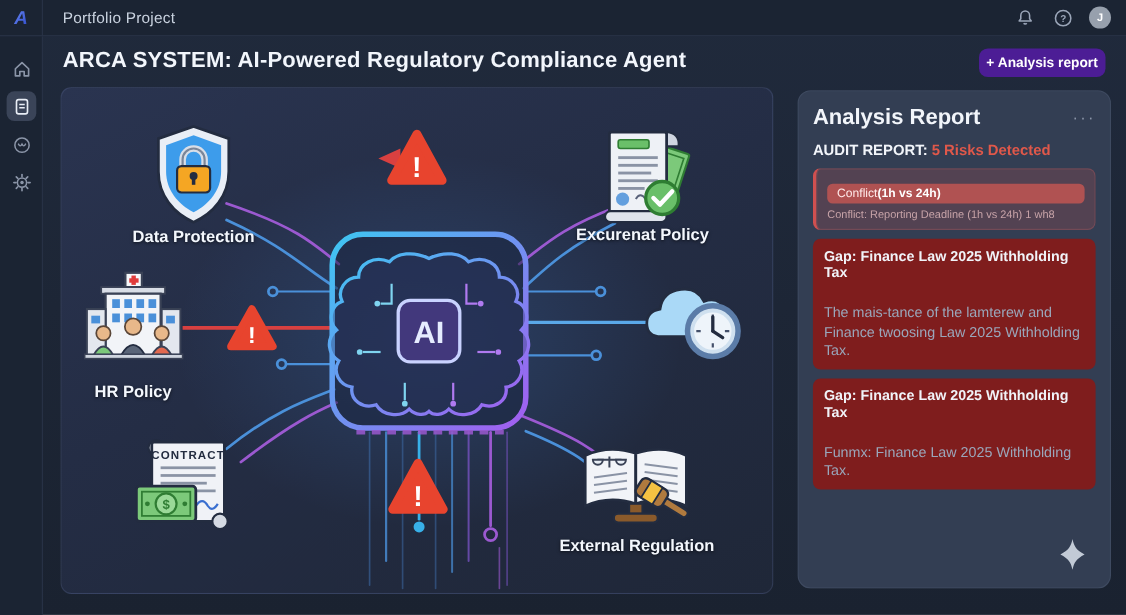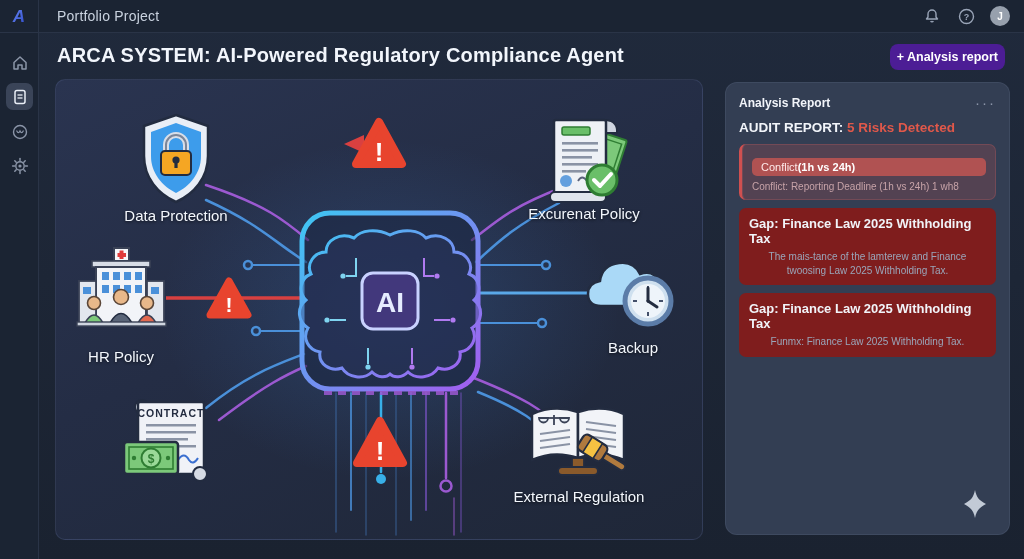--- a/index.html
+++ b/index.html
@@ -20,38 +20,38 @@
   .side-item.active { background:#3a4458; }
 
   
   .page-title { position:absolute; left:57px; top:44px; font-size:20px; font-weight:700; color:#f2f6fc; letter-spacing:.2px; z-index:20; }
   .analysis-btn { position:absolute; right:19px; top:44px; background:#4c1d95; color:#fff; border:none; border-radius:8px; padding:6px 7px; font-size:12.5px; font-weight:700; font-family:"Liberation Sans",sans-serif; cursor:pointer; z-index:20; }
 
   
   .diagram { position:absolute; left:55px; top:79px; width:648px; height:461px; border-radius:10px; background:linear-gradient(155deg,#2a3450 0%, #242d45 45%, #1f2738 100%); border:1px solid rgba(120,140,190,.18); overflow:hidden; z-index:10; }
   .edges { position:absolute; left:0; top:0; }
   .node-icon { position:absolute; }
-  .node-label { position:absolute; text-align:center; font-size:15px; font-weight:400; color:#f3f7fd; text-shadow:0 1px 3px rgba(0,0,0,.65); }
+  .node-label { position:absolute; text-align:center; font-size:15px; font-weight:700; color:#f3f7fd; text-shadow:0 1px 3px rgba(0,0,0,.65); }
 
   
   .panel { position:absolute; left:725px; top:82px; width:285px; height:453px; background:#333e53; border:1px solid rgba(150,165,200,.12); border-radius:12px; padding:13px 13px; z-index:15; }
   .panel-head { display:flex; align-items:center; justify-content:space-between; }
-  .panel-title { font-size:12px; font-weight:700; color:#f2f5fa; }
+  .panel-title { font-size:20px; font-weight:700; color:#f2f5fa; }
   .panel-menu { color:#8b95a8; font-size:15px; letter-spacing:2px; cursor:pointer; line-height:10px; }
   .audit-line { margin-top:10px; font-size:13.5px; font-weight:700; color:#f2f5fa; }
   .audit-line .risk { color:#e0584a; }
   .cards { margin-top:9px; display:flex; flex-direction:column; gap:8px; }
   .card { border-radius:7px; padding:8px 10px; cursor:pointer; }
   .card.conflict { background:rgba(200,80,80,.22); border-left:3px solid #d05050; box-shadow:inset 0 0 0 1px rgba(210,100,100,.25); }
   .card.gap { background:#7f1d1d; }
   .card-title { font-size:13px; font-weight:700; color:#f1f3f8; }
   .pill { margin-top:6px; background:#b05252; border-radius:5px; padding:3px 9px; display:flex; align-items:center; font-size:11px; color:#ffe9e9; }
   .pill .pill-right { font-weight:700; color:#fff; }
   .card-detail { margin-top:5px; font-size:10px; color:#c7a3a8; }
-  .card.gap .card-detail { font-size:10px; color:#9aa6ba; line-height:1.35; margin-top:4px;text-align:center; }
+  .card.gap .card-detail { font-size:13px; color:#9aa6ba; line-height:1.35; margin-top:20px; }
   .sparkle { position:absolute; right:18px; bottom:14px; cursor:pointer; }
 </style>
 </head>
 <body>
 
 <div class="topbar">
   <div class="logo-cell">
     <svg width="20" height="20" viewBox="0 0 20 20">
       <defs>
           <linearGradient id="lgA" x1="0" y1="0" x2="1" y2="1">
@@ -301,21 +301,20 @@
     <circle cx="67" cy="53" r="17" fill="#eef4fa"></circle>
     <g stroke="#44506a" stroke-width="2">
       <line x1="67" y1="38" x2="67" y2="42"></line>
         <line x1="67" y1="64" x2="67" y2="68"></line>
       <line x1="52" y1="53" x2="56" y2="53"></line>
         <line x1="78" y1="53" x2="82" y2="53"></line>
     </g>
     <line x1="67" y1="53" x2="67" y2="40" stroke="#232c40" stroke-width="3" stroke-linecap="round"></line>
     <line x1="67" y1="53" x2="76" y2="59" stroke="#232c40" stroke-width="3" stroke-linecap="round"></line>
   </svg>
-  <div class="node-label" style="left:497px;top:259px;width:160px">Backup</div>
 
   <svg class="node-icon" style="left:62px;top:314px" width="110" height="92" viewBox="0 0 110 92">
     <circle cx="24" cy="13" r="7" fill="#d5dae3" stroke="#232c40" stroke-width="2"></circle>
     <rect x="20" y="8" width="66" height="72" rx="2" fill="#f0f2f7" stroke="#232c40" stroke-width="2.5"></rect>
     <text x="53" y="23" text-anchor="middle" font-size="10.5" font-weight="bold" fill="#232c40" letter-spacing="1">CONTRACT</text>
     <g fill="#8a93a5">
       <rect x="28" y="30" width="50" height="2.5"></rect>
         <rect x="28" y="37" width="50" height="2.5"></rect>
       <rect x="28" y="44" width="42" height="2.5"></rect>
         <rect x="28" y="51" width="50" height="2.5"></rect>

